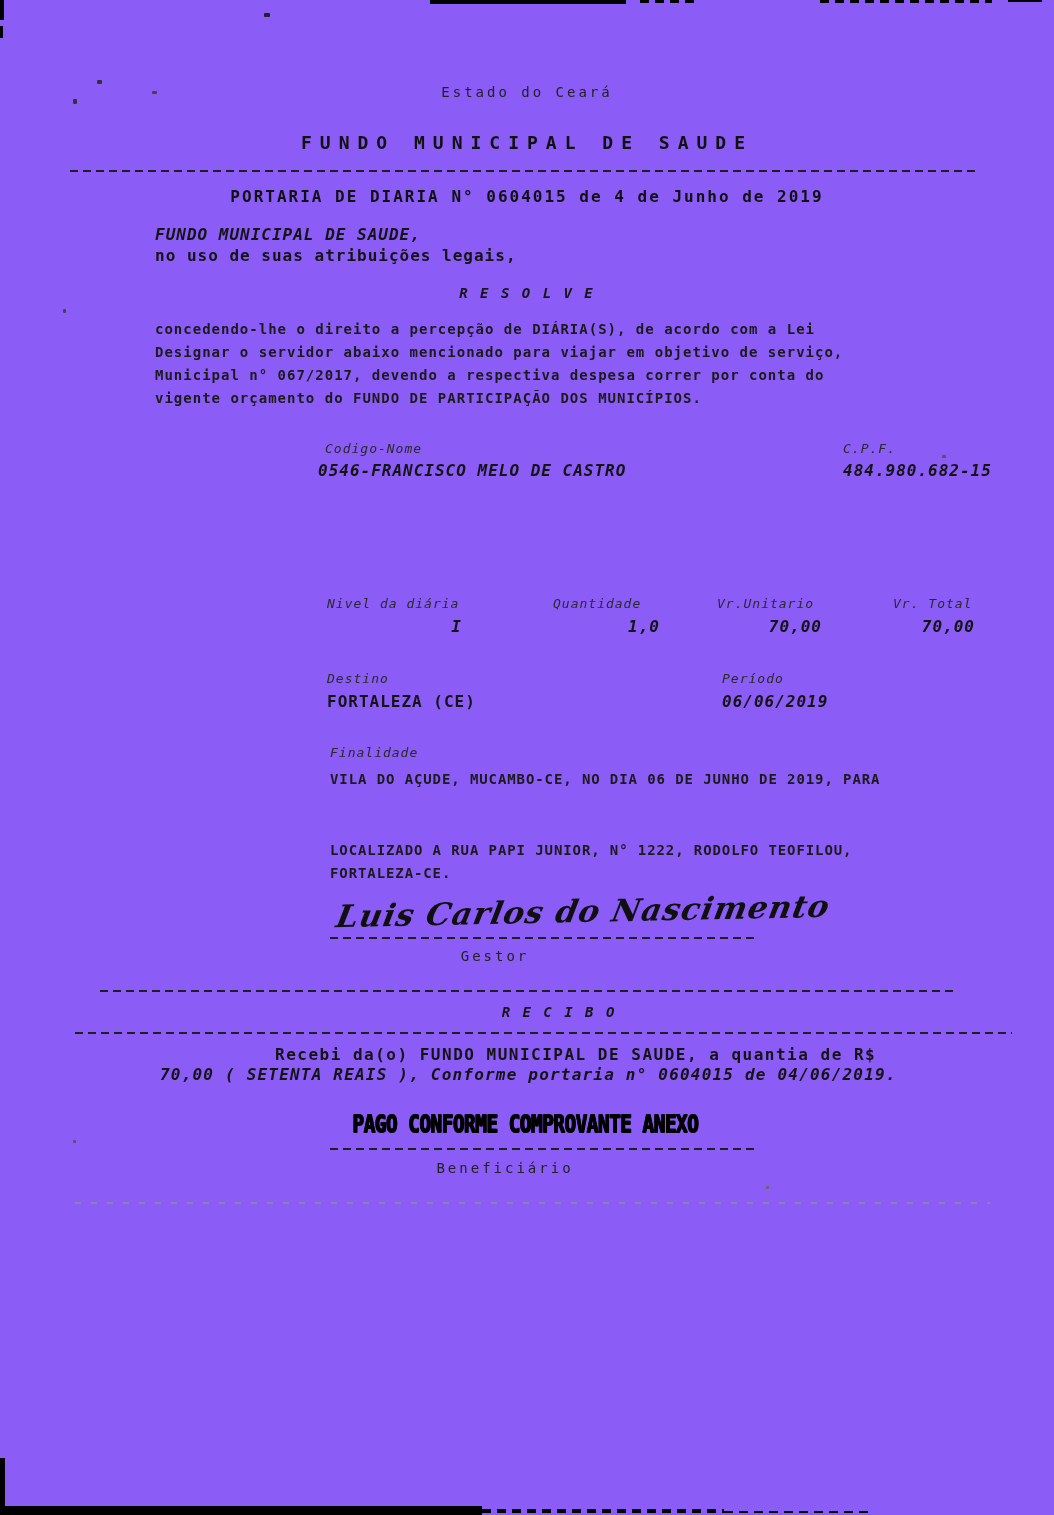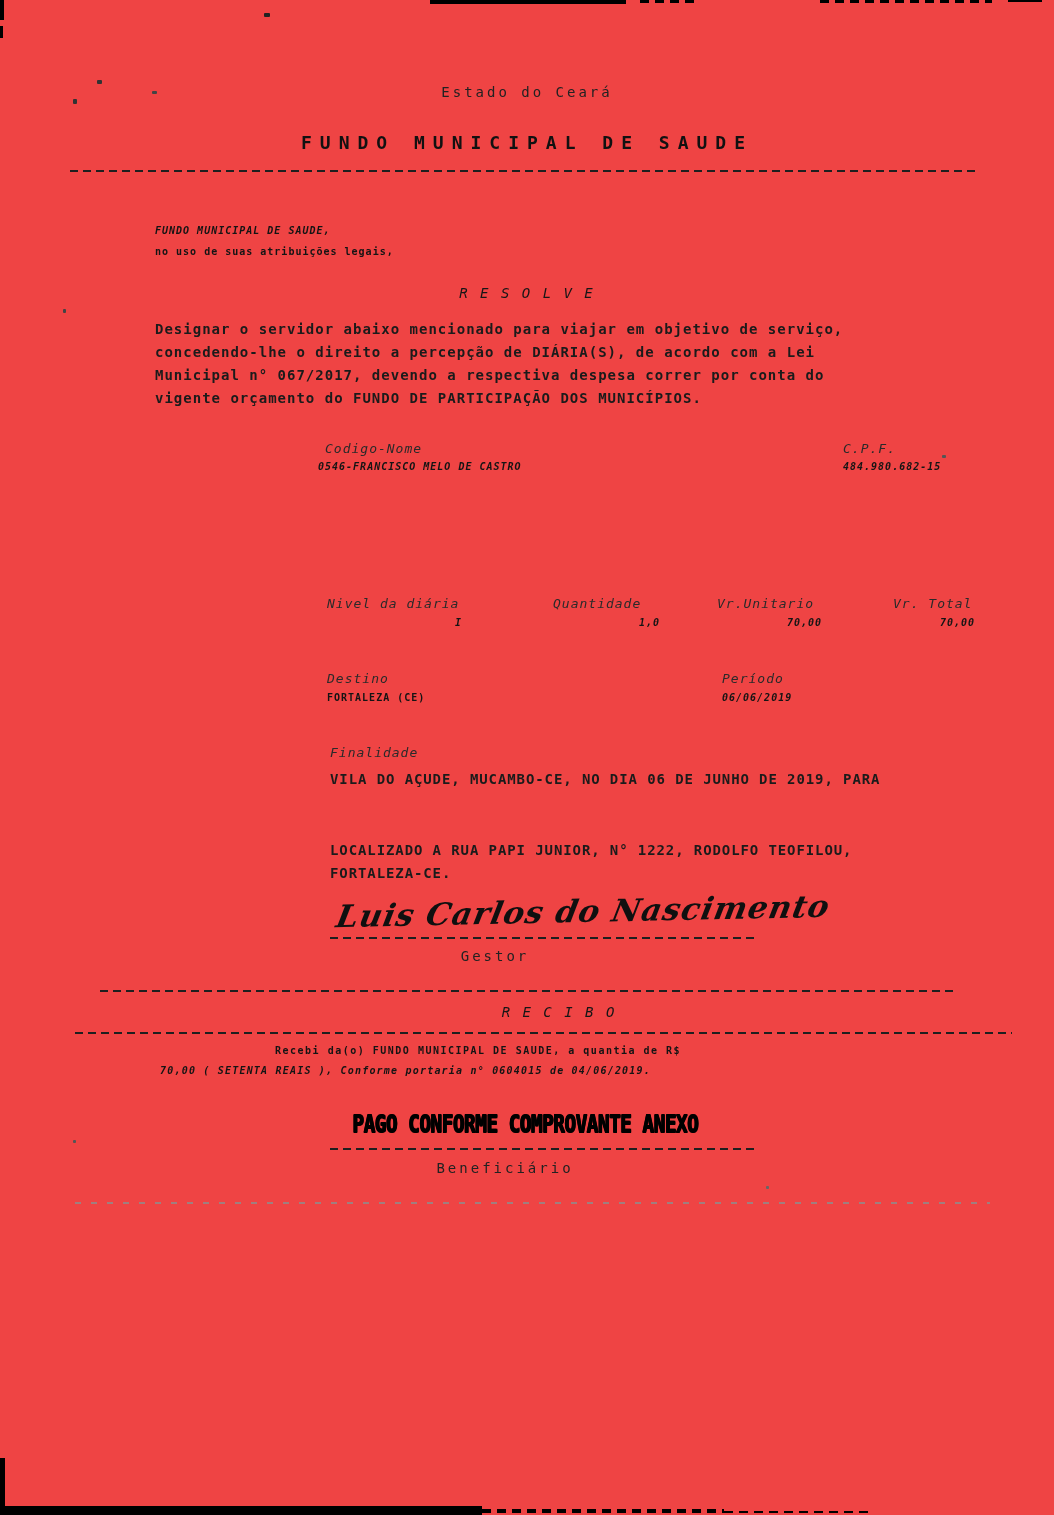--- a/index.html
+++ b/index.html
@@ -1,35 +1,35 @@
 <!DOCTYPE html>
 <html><head>
 <meta charset="utf-8">
 <style>
   html,body{margin:0;padding:0;background:#e8e8e8;}
   .page{
     position:relative;
     width:1054px;height:1515px;
     margin:0 auto;
-    background:#ef4444;
+    background:#8b5cf6;
     overflow:hidden;
     font-family:"DejaVu Sans Mono", monospace;
     color:#161616;
   }
   .abs{position:absolute;white-space:nowrap;}
   .ctr{left:0;width:1054px;text-align:center;}
   .i{font-style:italic;}
   
   .t-state{font-size:14px;letter-spacing:3px;color:#222;}
   .t-org{font-size:18px;font-weight:bold;letter-spacing:8px;color:#111;}
   .t-title{font-size:16px;font-weight:bold;letter-spacing:2px;color:#111;}
   .t-body{font-size:14px;font-weight:bold;letter-spacing:1px;line-height:23px;color:#1b1b1b;}
   .t-label{font-size:13px;font-style:italic;letter-spacing:1px;color:#2a2a2a;}
-  .t-val{font-size:10px;font-weight:bold;letter-spacing:1px;color:#141414;}
-  .t-resolve{font-size:14px;font-weight:normal;font-style:italic;letter-spacing:2px;}
+  .t-val{font-size:16px;font-weight:bold;letter-spacing:1px;color:#141414;}
+  .t-resolve{font-size:14px;font-weight:bold;font-style:italic;letter-spacing:2px;}
   
   .dash{height:2px;background:repeating-linear-gradient(90deg,#1f1f1f 0 8px,transparent 8px 13px);}
   .dash-faint{height:2px;background:repeating-linear-gradient(90deg,#8d8d8d 0 6px,transparent 6px 16px);opacity:.8;}
   
   .ink{position:absolute;background:#000;}
   .ink-dash{position:absolute;background:repeating-linear-gradient(90deg,#000 0 9px,transparent 9px 15px);}
   .speck{position:absolute;border-radius:1px;}
   
   .sig{
     font-family:"DejaVu Serif", serif;
@@ -75,28 +75,29 @@
     <div class="speck" style="left:942px;top:455px;width:4px;height:3px;background:#555;"></div>
     <div class="speck" style="left:766px;top:1186px;width:3px;height:3px;background:#666;"></div>
     <div class="speck" style="left:73px;top:1140px;width:3px;height:3px;background:#555;"></div>
   </div>
 
   <div class="abs ctr t-state" style="top:84px;">Estado do Ceará</div>
   <div class="abs ctr t-org" style="top:124px;margin-top:8px;">FUNDO MUNICIPAL DE SAUDE</div>
 
   <div class="abs dash" style="top:170px;left:70px;width:906px;"></div>
 
+  <div class="abs ctr t-title" style="top:187px;">PORTARIA DE DIARIA N° 0604015 de 4 de Junho de 2019</div>
 
   <div class="abs t-val i" style="top:225px;left:155px;">FUNDO MUNICIPAL DE SAUDE,</div>
   <div class="abs t-val" style="top:246px;left:155px;">no uso de suas atribuições legais,</div>
   <div class="abs ctr t-resolve" style="top:285px;">R E S O L V E</div>
 
   <div class="abs" style="top:318px;left:155px;">
+    <div class="t-body">concedendo-lhe o direito a percepção de DIÁRIA(S), de acordo com a Lei</div>
     <div class="t-body">Designar o servidor abaixo mencionado para viajar em objetivo de serviço,</div>
-    <div class="t-body">concedendo-lhe o direito a percepção de DIÁRIA(S), de acordo com a Lei</div>
     <div class="t-body">Municipal n° 067/2017, devendo a respectiva despesa correr por conta do</div>
     <div class="t-body">vigente orçamento do FUNDO DE PARTICIPAÇÃO DOS MUNICÍPIOS.</div>
   </div>
 
   <div class="abs t-label" style="top:441px;left:325px;">Codigo-Nome</div>
   <div class="abs t-val i" style="top:461px;left:318px;">0546-FRANCISCO MELO DE CASTRO</div>
   <div class="abs t-label" style="top:441px;left:843px;">C.P.F.</div>
   <div class="abs t-val i" style="top:461px;left:843px;">484.980.682-15</div>
 
   <div>

